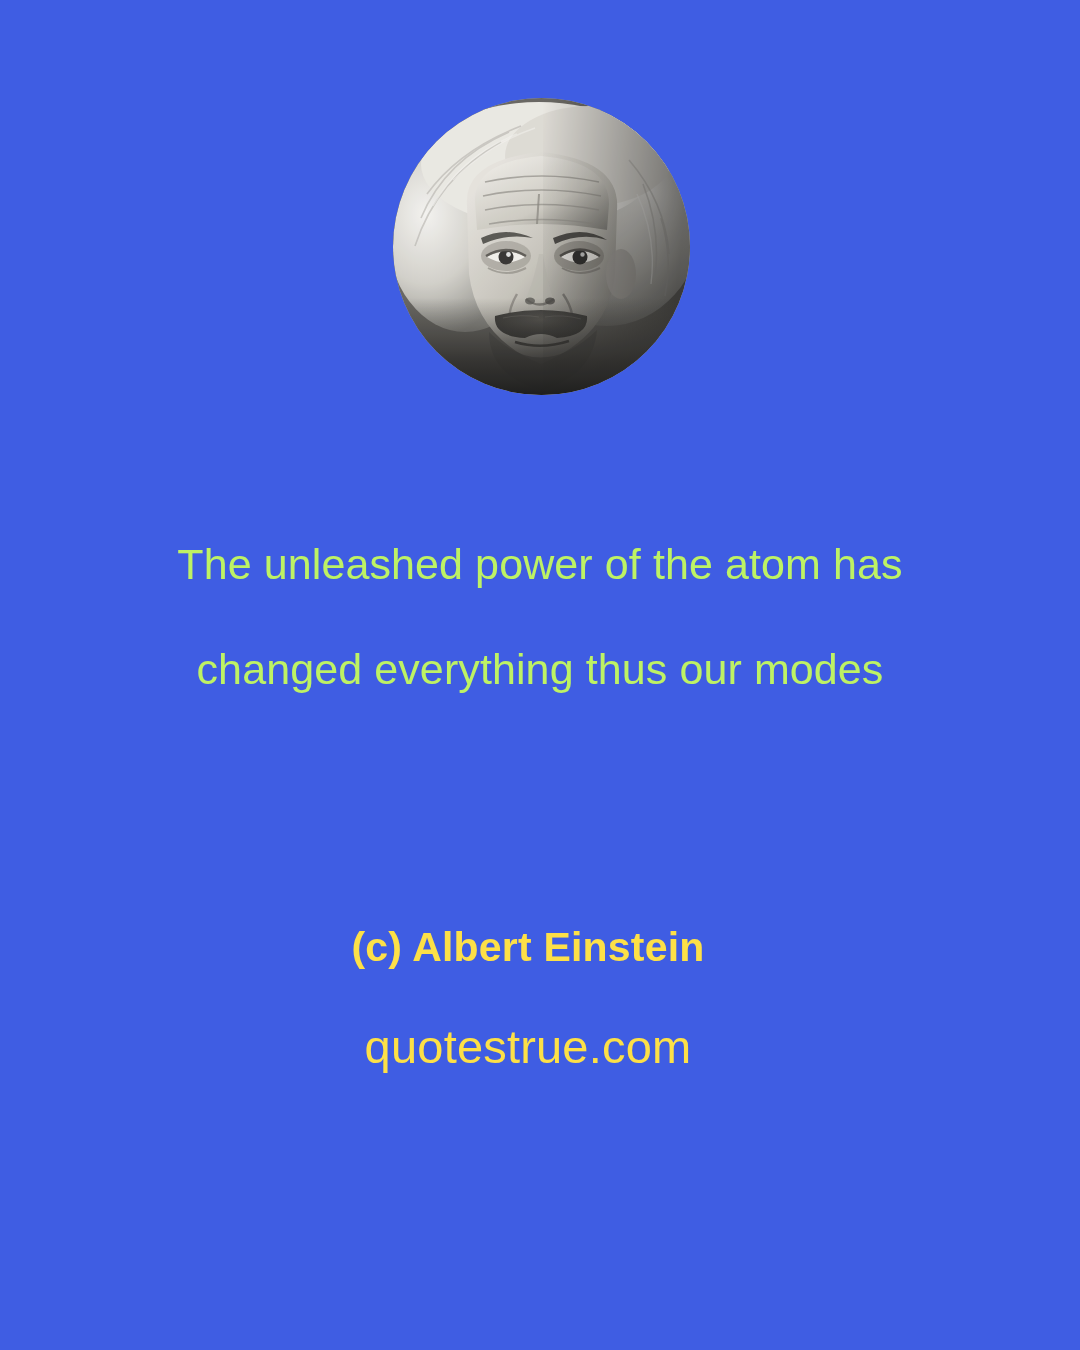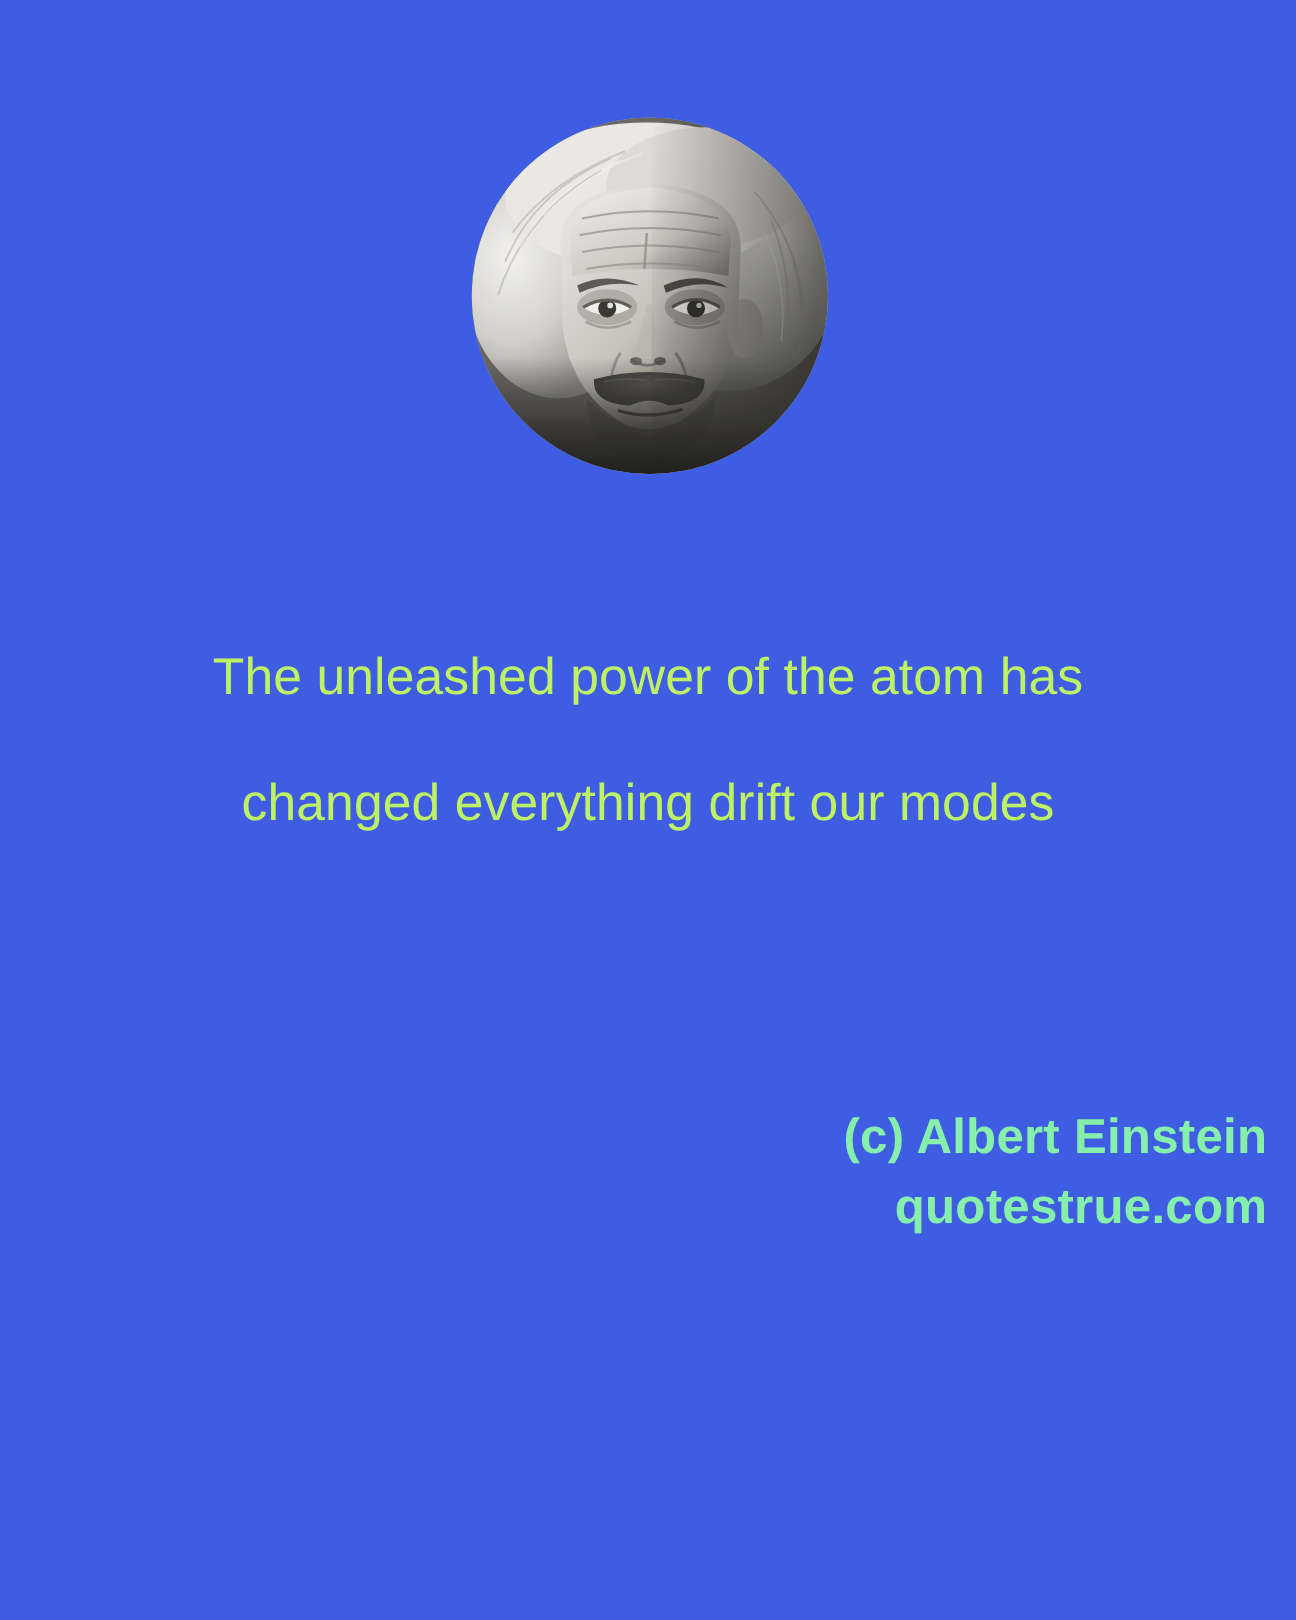--- a/index.html
+++ b/index.html
@@ -57,35 +57,36 @@
     display: block;
     white-space: nowrap;
   }
 
   
   #attribution {
     position: absolute;
     left: 0;
     top: 918px;
     width: 1056px;
-    text-align: right;
-    color: #86efac;
+    text-align: center;
+    color: #fde047;
   }
   #author-line {
     display: block;
     font-size: 41px;
     font-weight: 700;
     line-height: 58px;
     letter-spacing: 0.2px;
   }
   #source-line {
     display: block;
-    font-size: 41px;
-    font-weight: 700;
+    font-size: 47px;
+    font-weight: 400;
     line-height: 58px;
+    margin-top: 42px;
     letter-spacing: 0.2px;
   }
 </style>
 </head>
 <body>
 
 <div id="quote-card">
 
   <div id="portrait-wrap">
     <svg id="portrait-svg" viewBox="0 0 297 297" xmlns="http://www.w3.org/2000/svg" aria-hidden="true">
@@ -211,21 +212,21 @@
 
         <g opacity="0.08">
           <rect x="0" y="0" width="297" height="297" fill="#ffffff"></rect>
         </g>
       </g>
     </svg>
   </div>
 
   <div id="quote-text">
     <span class="qline">The unleashed power of the atom has</span>
-    <span class="qline">changed everything drift our modes</span>
+    <span class="qline">changed everything thus our modes</span>
   </div>
 
   <div id="attribution">
     <span id="author-line">(c) Albert Einstein</span>
     <span id="source-line">quotestrue.com</span>
   </div>
 
 </div>
 
 </body></html>

